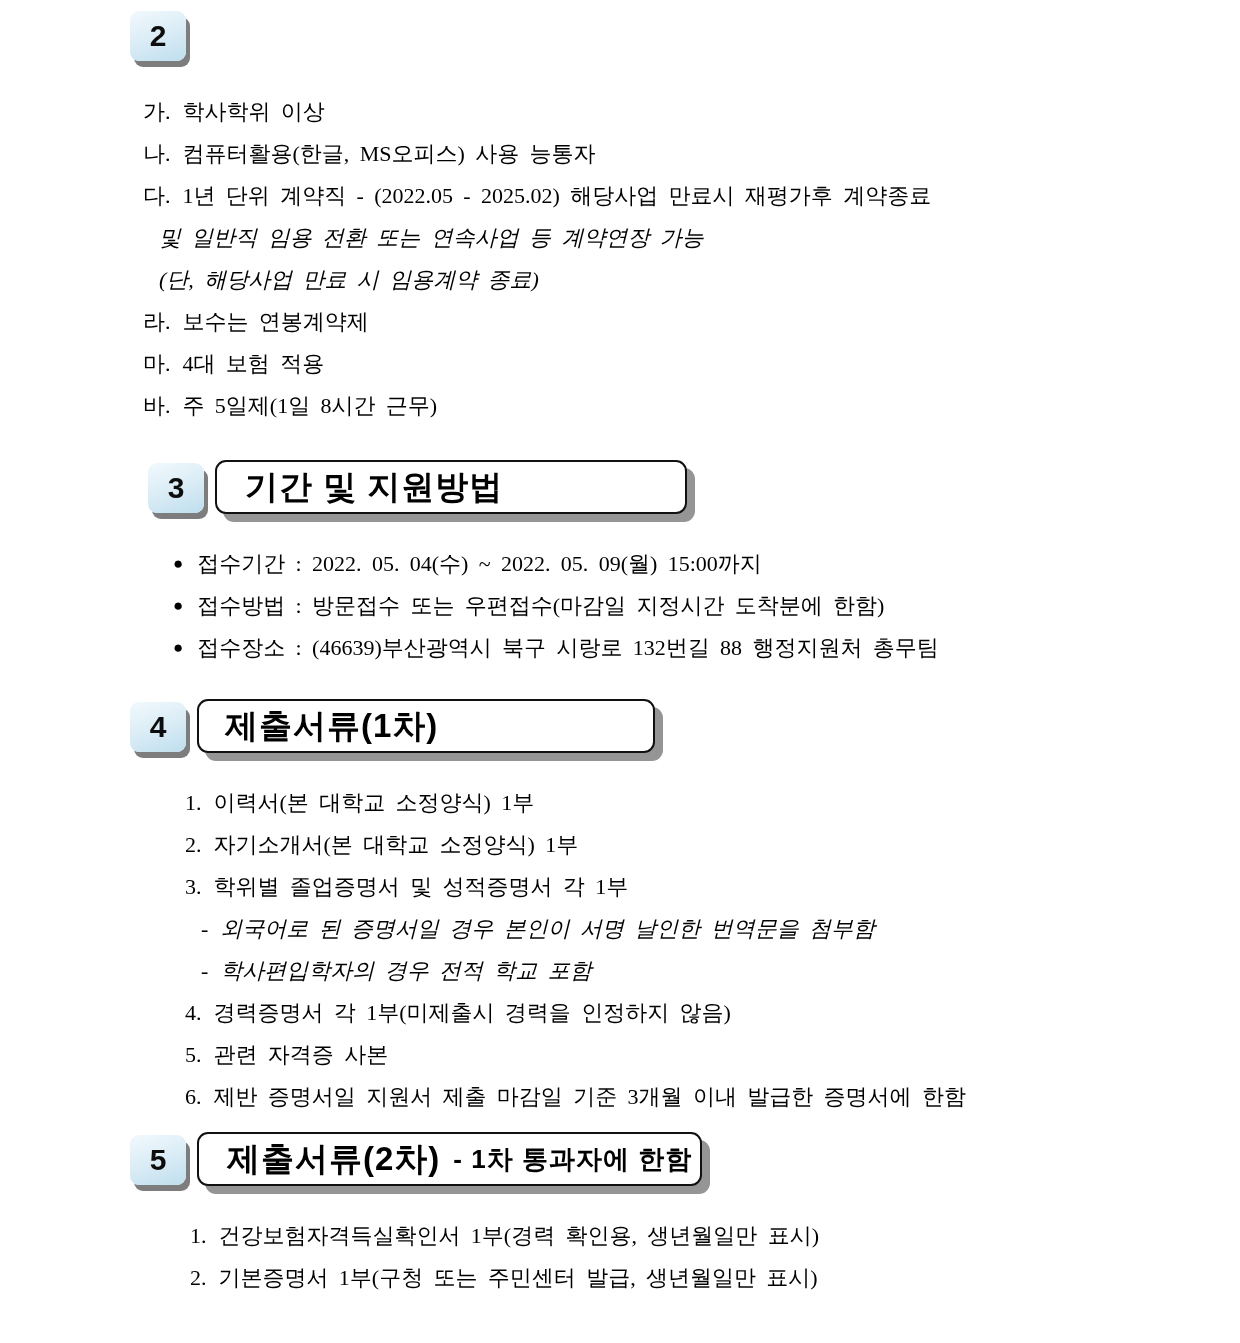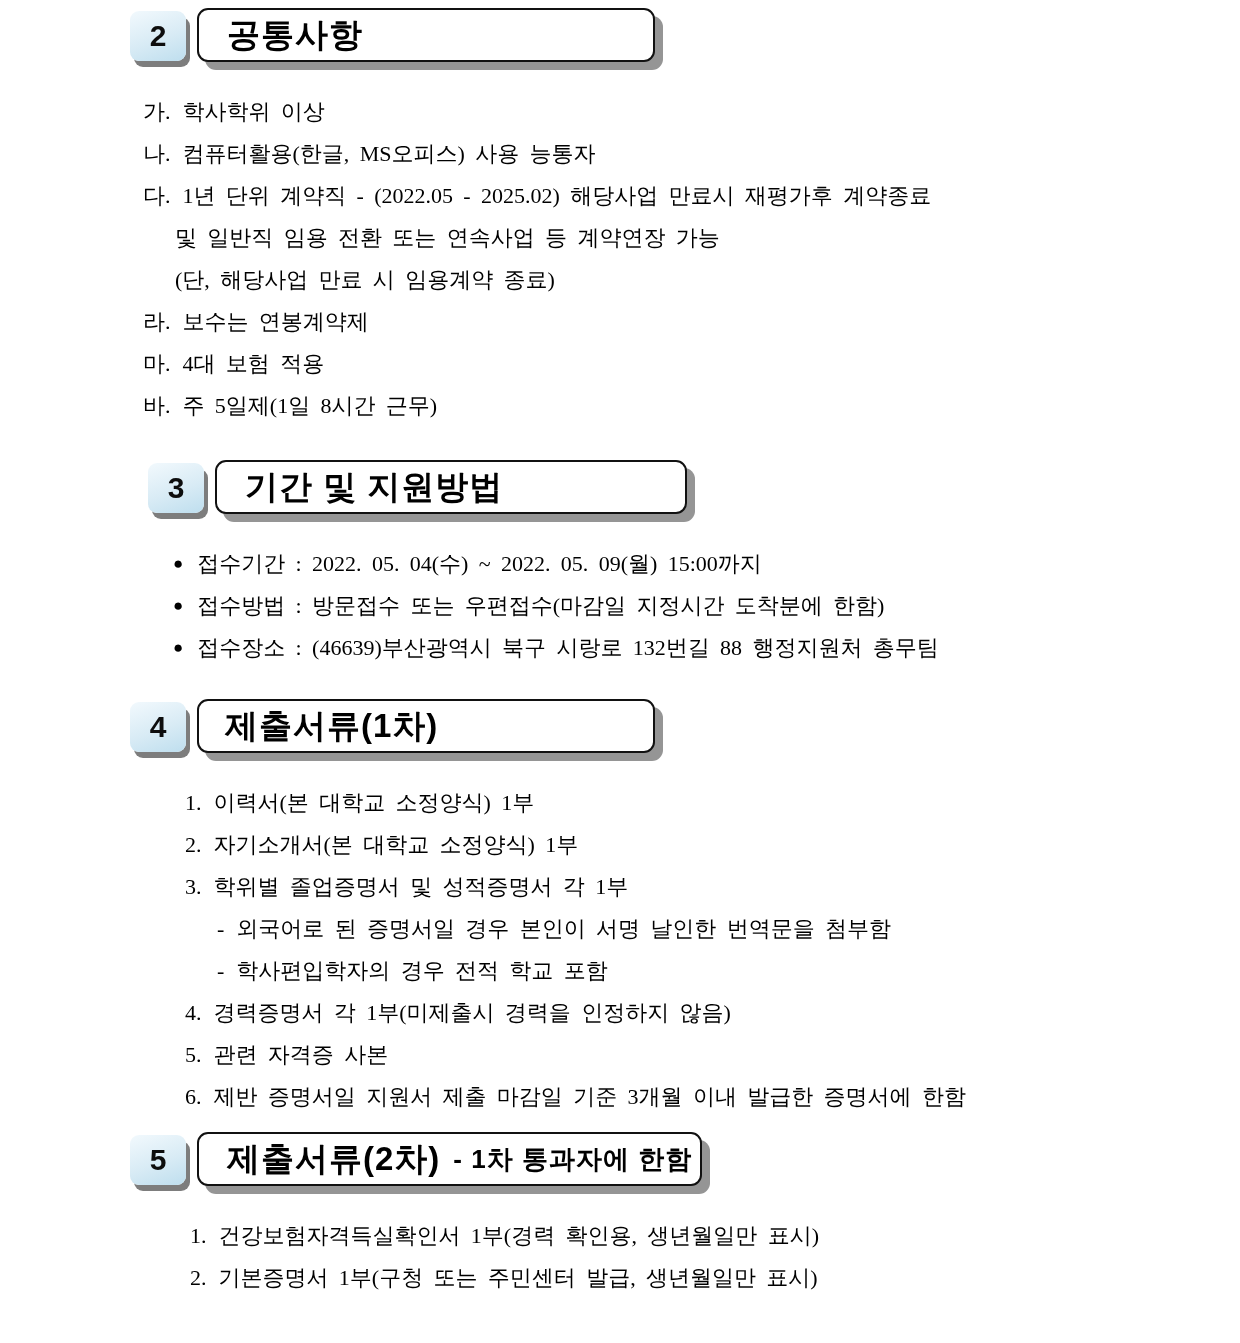--- a/index.html
+++ b/index.html
@@ -70,38 +70,35 @@
   .sec-4 .list{margin-left:185px;}
   .sec-5 .list{margin-left:190px;}
   .row{
     display:flex;align-items:center;height:42px;
     font-size:22px;white-space:nowrap;
   }
   .marker{margin-right:12px;flex:0 0 auto;}
   .marker:empty{margin-right:0;}
   .sec-3 .marker{font-size:17px;margin-right:14px;}
   .text{word-spacing:0.22em;}
-  .indent-1{margin-left:32px;}
+  .indent-1{margin-left:16px;font-style:italic;}
   .indent-2{margin-left:172px;}
 
   
   .sec-2{margin-bottom:33px;}
   .sec-3{margin-bottom:30px;}
   .sec-4{margin-bottom:14px;}
 </style>
 </head>
 <body>
 
 <div id="doc">
     <div class="section sec-2">
       <div class="header">
         <div class="badge">2</div>
-        <div class="title-box">
-          <span class="title">공통사항</span>
-        </div>
       </div>
       <div class="list">
         <div class="row indent-0">
           <span class="marker">가.</span>
           <span class="text">학사학위 이상</span>
         </div>
         <div class="row indent-0">
           <span class="marker">나.</span>
           <span class="text">컴퓨터활용(한글, MS오피스) 사용 능통자</span>
         </div>

